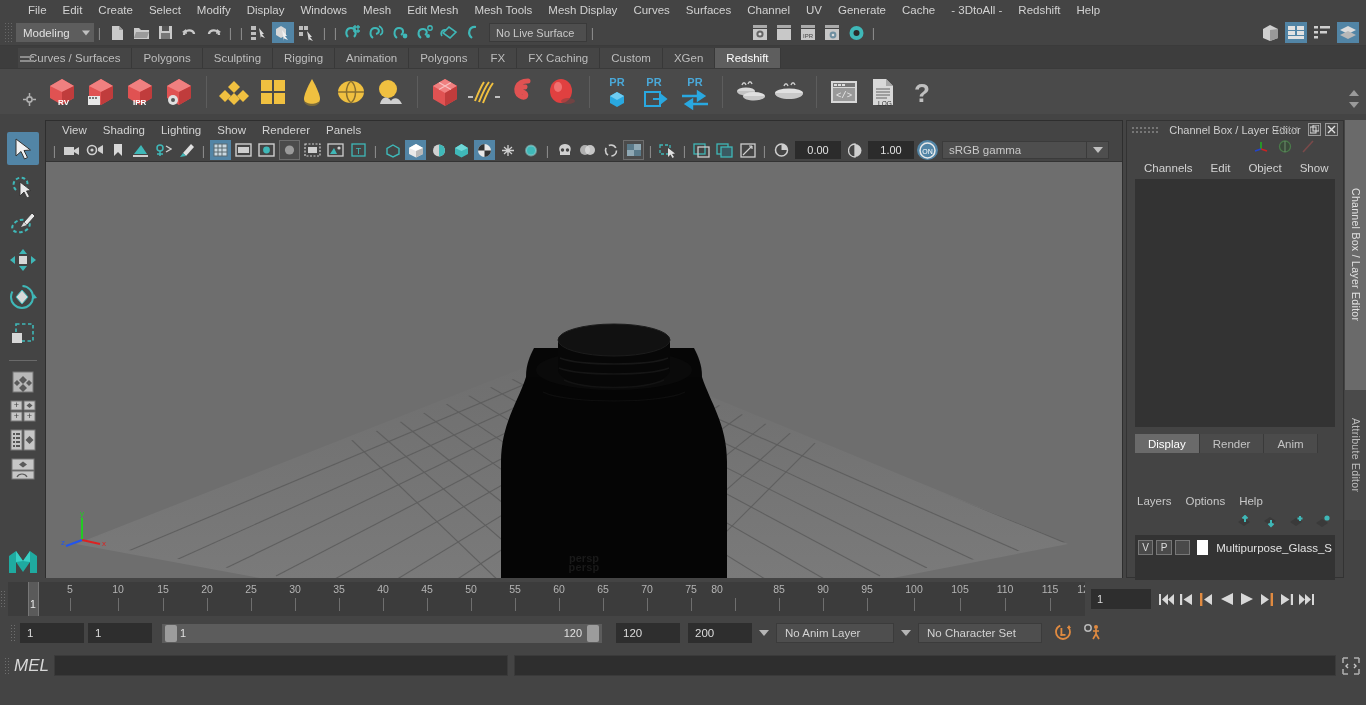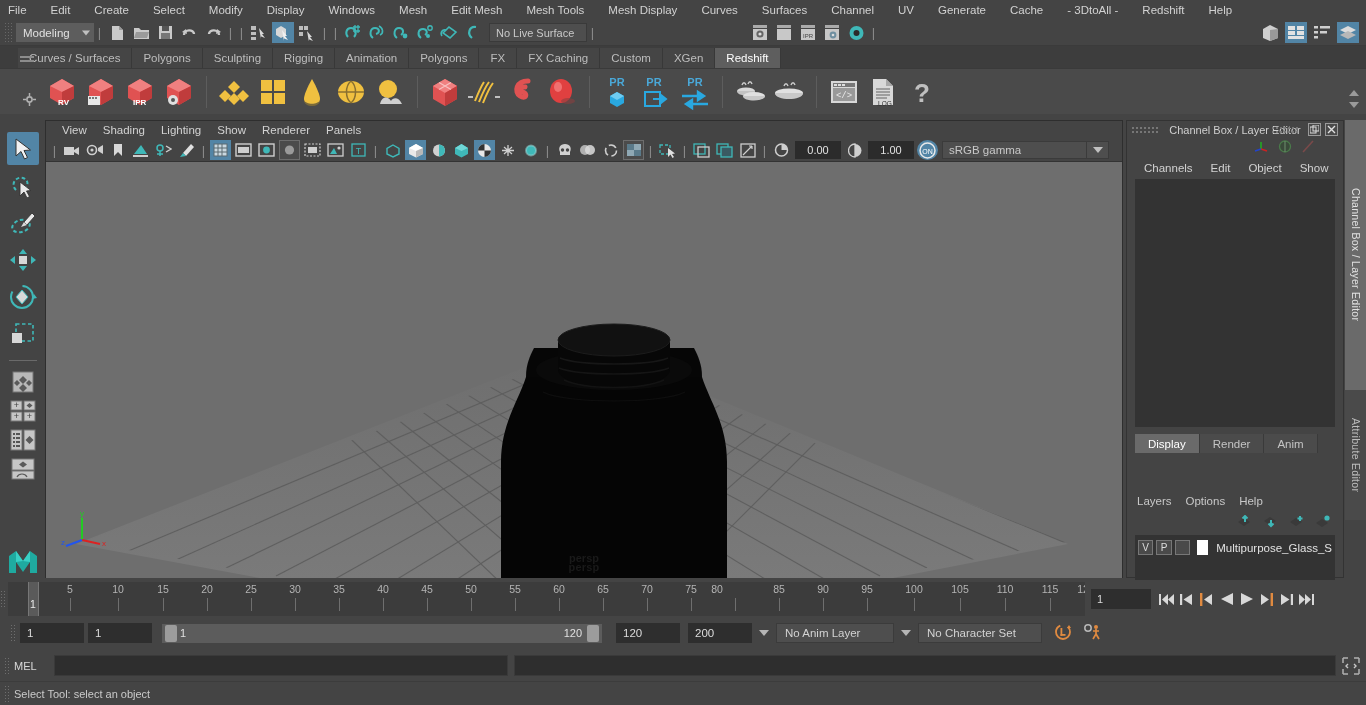--- a/index.html
+++ b/index.html
@@ -9,21 +9,21 @@
     font-family:"Liberation Sans", sans-serif;
     font-size:11px; color:#c8c8c8;
     overflow:hidden;
     -webkit-font-smoothing:antialiased;
   }
   #app { position:relative; width:1366px; height:705px; background:#444; }
 
   
   .menubar {
     height:20px; background:#444; display:flex; align-items:center;
-    padding-left:0; gap:8px;
+    padding-left:20px; gap:0px;
   }
   .menubar .mi {
     padding:2px 8px; font-size:11.5px; color:#d2d2d2; cursor:default; white-space:nowrap;
   }
 
   
   .statusline {
     height:26px; background:#444; display:flex; align-items:center;
     padding-left:4px; border-bottom:1px solid #3b3b3b;
   }
@@ -233,21 +233,21 @@
     height:20px; background:#4e4e4e; border:1px solid #3b3b3b; display:flex;
     align-items:center; padding:0 8px; font-size:11.5px; color:#d2d2d2;
   }
   .dd-arw { width:16px; display:flex; align-items:center; justify-content:center; }
 
   
   .cmdrow {
     position:absolute; left:0; top:650px; width:1366px; height:31px;
     background:#444; display:flex; align-items:center; padding-left:14px; gap:6px;
   }
-  .mel-lab { width:34px; font-size:11px; color:#d8d8d8; }
+  .mel-lab { width:34px; font-size:17px; color:#d8d8d8;font-style:italic; }
   .mel-in { width:454px; height:21px; background:#2e2e2e; border:1px solid #3a3a3a;}
   .mel-out { flex:1; height:21px; background:#2e2e2e; border:1px solid #3a3a3a; margin-right:30px;}
   .cmd-ico { position:absolute; right:6px; top:7px; width:18px; height:18px; }
 
   
   .helprow {
     position:absolute; left:0; top:681px; width:1366px; height:24px;
     background:#444; display:flex; align-items:center; padding-left:14px;
     border-top:1px solid #3c3c3c;
   }
@@ -1330,18 +1330,14 @@
     <input class="mel-in" value="" style="">
     <div class="mel-out"></div>
     <span class="cmd-ico">
       <svg width="18" height="18" viewBox="0 0 18 18">
           <path d="M1 1 h5 M1 1 v5 M17 1 h-5 M17 1 v5 M1 17 h5 M1 17 v-5 M17 17 h-5 M17 17 v-5" stroke="#b0b0b0" stroke-width="1.5" fill="none"></path>
           <path d="M6 7 l-2 2 2 2 M12 7 l2 2 -2 2" stroke="#c8c8c8" stroke-width="1.4" fill="none"></path>
         </svg>
     </span>
   </div>
 
-  <div class="helprow">
-    <div class="dotcol" style="position:absolute;left:4px"></div>
-    <div class="helptxt">Select Tool: select an object</div>
-  </div>
 
 </div>
 
 </body></html>

